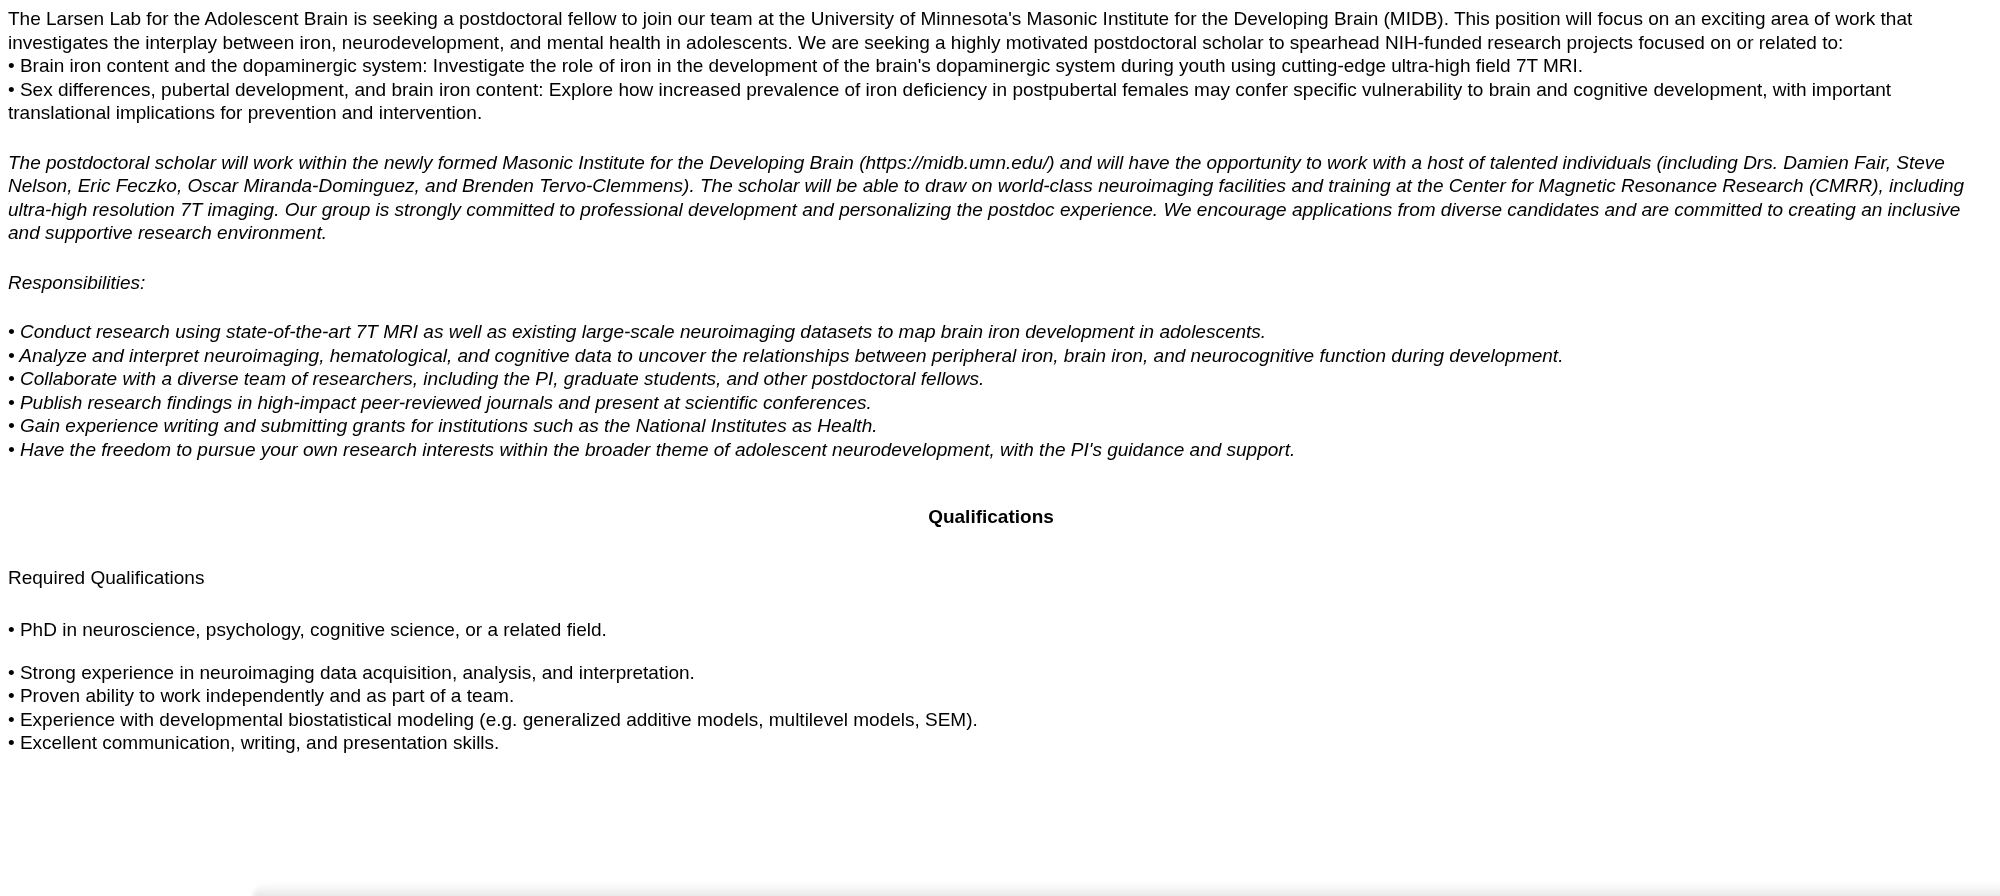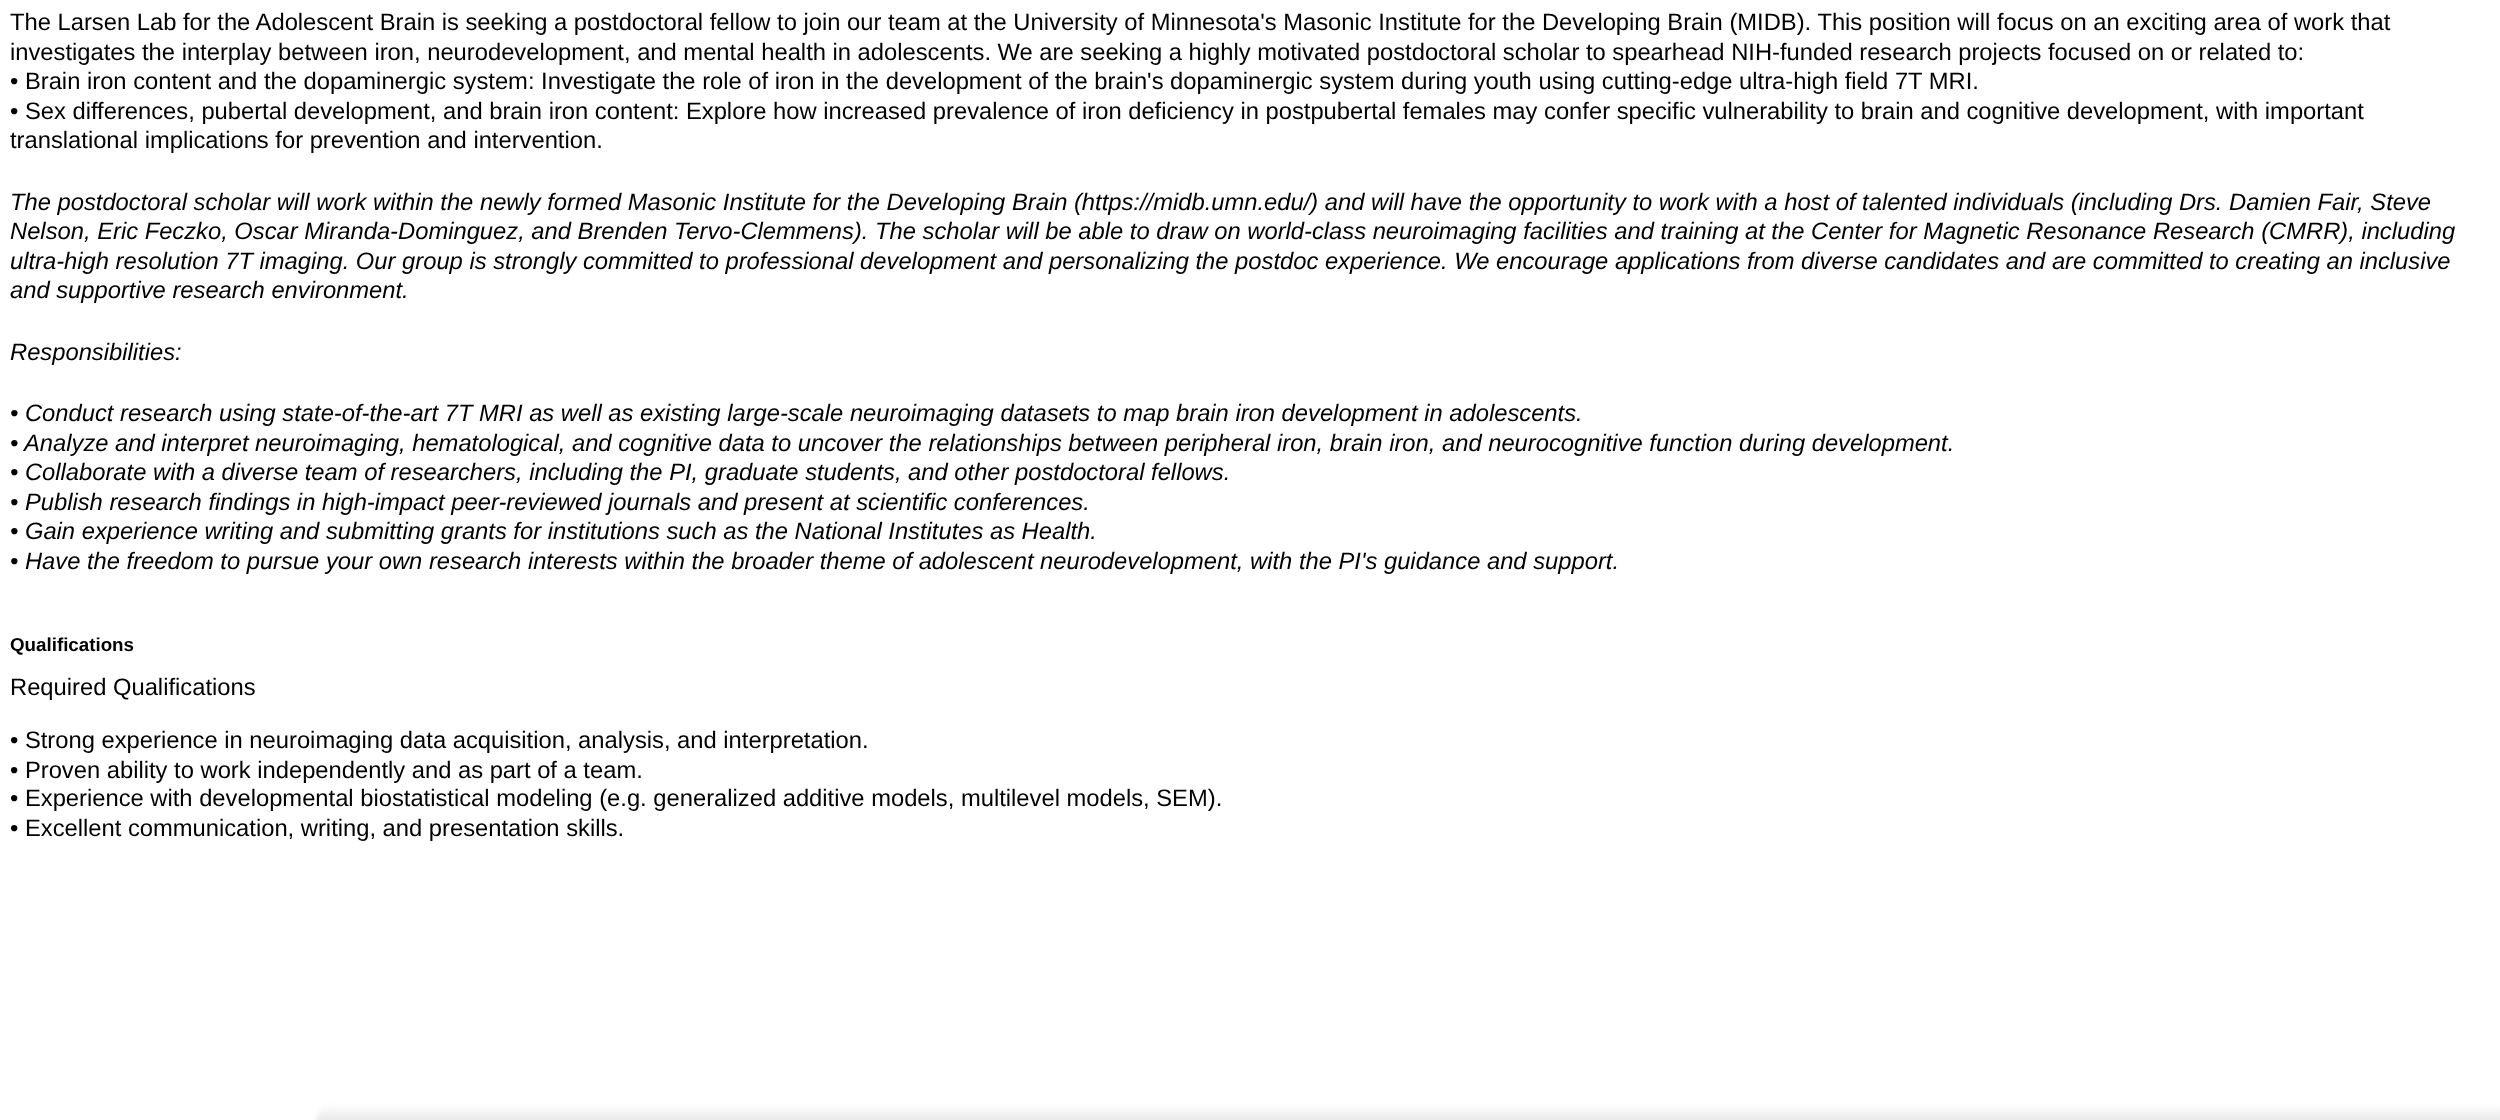--- a/index.html
+++ b/index.html
@@ -13,27 +13,28 @@
     line-height: 23.5px;
     position: relative;
     overflow: hidden;
   }
   .doc {
     padding: 7px 26px 0 8px;
   }
   p { margin: 0; padding: 0; }
   .mt-26 { margin-top: 26px; font-style: italic; }
   .mt-44 { margin-top: 44px; }
-  .mt-23 { margin-top: 10px; }
+  .mt-23 { margin-top: 37px; }
   .mt-29 { margin-top: 29px; }
   .mt-19 { margin-top: 19px; }
   .heading-bold {
     font-weight: bold;
-    font-size: 15px;
+    font-size: 19px;
     line-height: 23.5px;
+    text-align: center;
   }
   .edge-shadow {
     position: absolute;
     left: 253px;
     right: -6px;
     bottom: -5px;
     height: 18px;
     border-top-left-radius: 14px;
     background: linear-gradient(to bottom, rgba(232,232,232,0) 0%, rgba(228,228,228,0.95) 85%);
     filter: blur(2px);
@@ -60,20 +61,21 @@
     <p>• Collaborate with a diverse team of researchers, including the PI, graduate students, and other postdoctoral fellows.</p>
     <p>• Publish research findings in high-impact peer-reviewed journals and present at scientific conferences.</p>
     <p>• Gain experience writing and submitting grants for institutions such as the National Institutes as Health.</p>
     <p>• Have the freedom to pursue your own research interests within the broader theme of adolescent neurodevelopment, with the PI's guidance and support.</p>
   </div>
 
   <p class="mt-44 heading-bold">Qualifications</p>
 
   <p class="mt-23">Required Qualifications</p>
 
+  <p class="mt-29">• PhD in neuroscience, psychology, cognitive science, or a related field.</p>
 
 
   <div class="mt-19">
     <p>• Strong experience in neuroimaging data acquisition, analysis, and interpretation.</p>
     <p>• Proven ability to work independently and as part of a team.</p>
     <p>• Experience with developmental biostatistical modeling (e.g. generalized additive models, multilevel models, SEM).</p>
     <p>• Excellent communication, writing, and presentation skills.</p>
   </div>
 
 </div>

